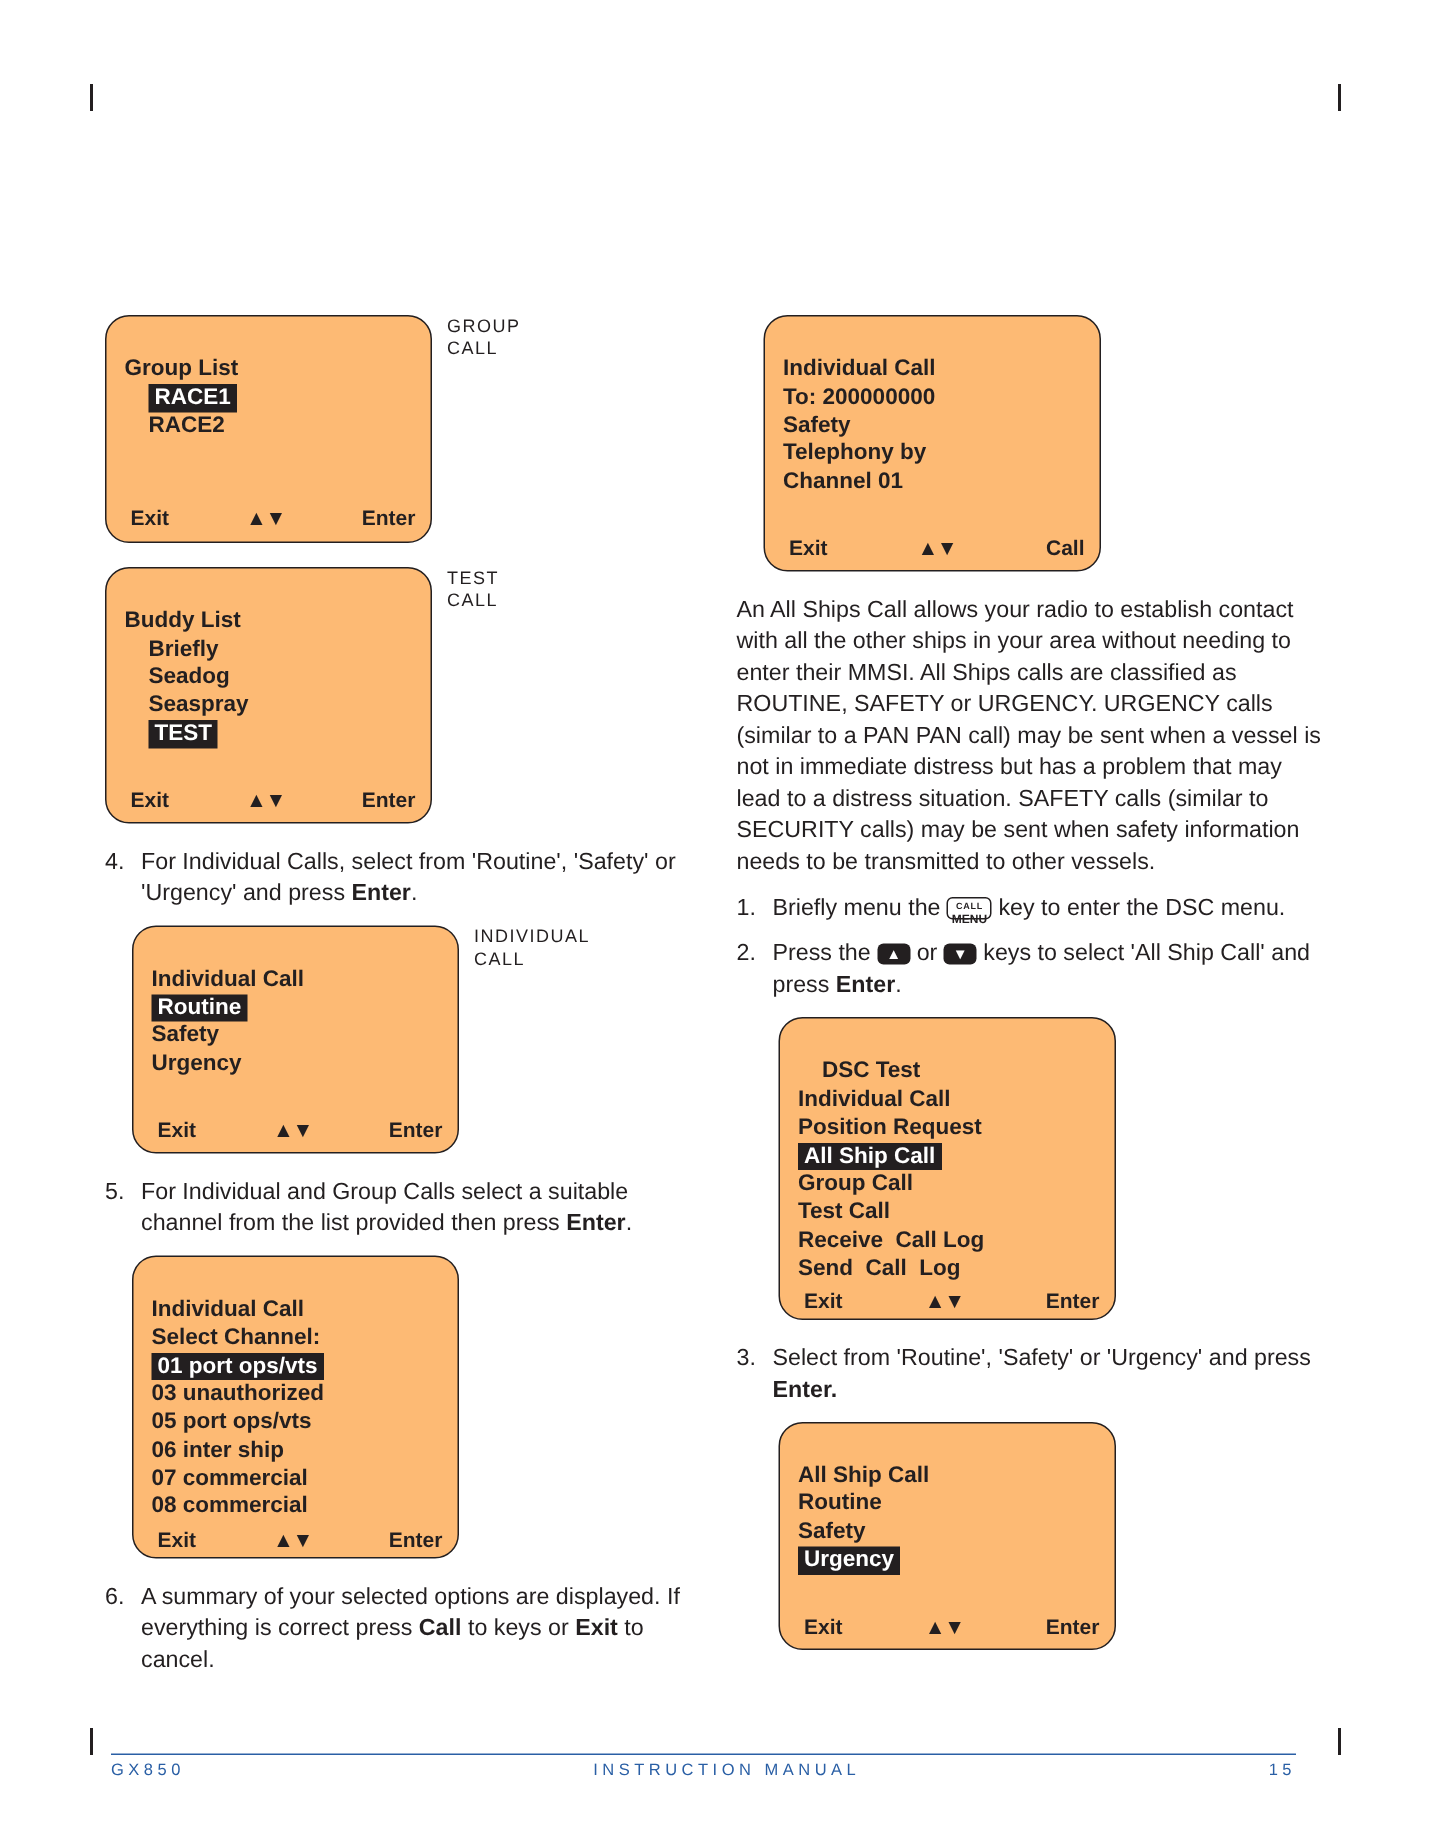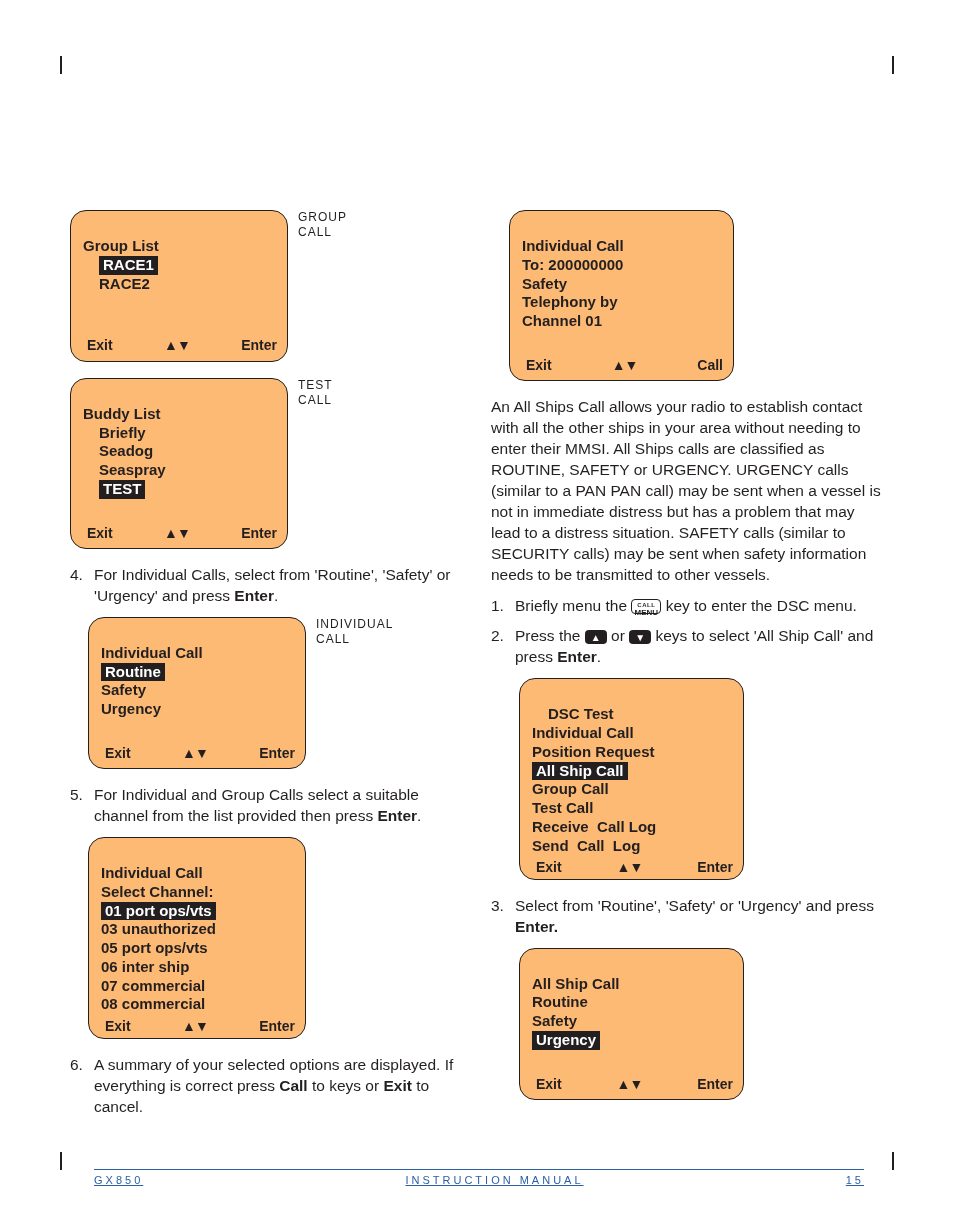--- a/index.html
+++ b/index.html
@@ -45,24 +45,24 @@
     text-align: center; line-height: 7px; vertical-align: middle; padding-top: 1px;
     background: #fff;
   }
   .key-menu .sm { font-size: 6px; letter-spacing: 0.5px; }
   .key-tri {
     display: inline-flex; align-items: center; justify-content: center;
     background: #231f20; color: #fff; border-radius: 4px;
     width: 22px; height: 14px; font-size: 10px; vertical-align: middle;
   }
   .footer {
-    position: absolute; bottom: 40px; left: 94px; right: 90px;
+    position: absolute; bottom: 40px; left: 74px; right: 90px;
     border-top: 0.8px solid #2a5fa5;
     display: flex; justify-content: space-between;
-    font-size: 11px; letter-spacing: 3px; color: #2a5fa5; padding-top: 4px; text-decoration: underline;
+    font-size: 11px; letter-spacing: 3px; color: #2a5fa5; padding-top: 4px;
   }
 </style>
 </head>
 <body>
 
 <div class="page">
   <span class="tick top-left"></span>
     <span class="tick top-right"></span>
   <span class="tick bot-left"></span>
     <span class="tick bot-right"></span>

